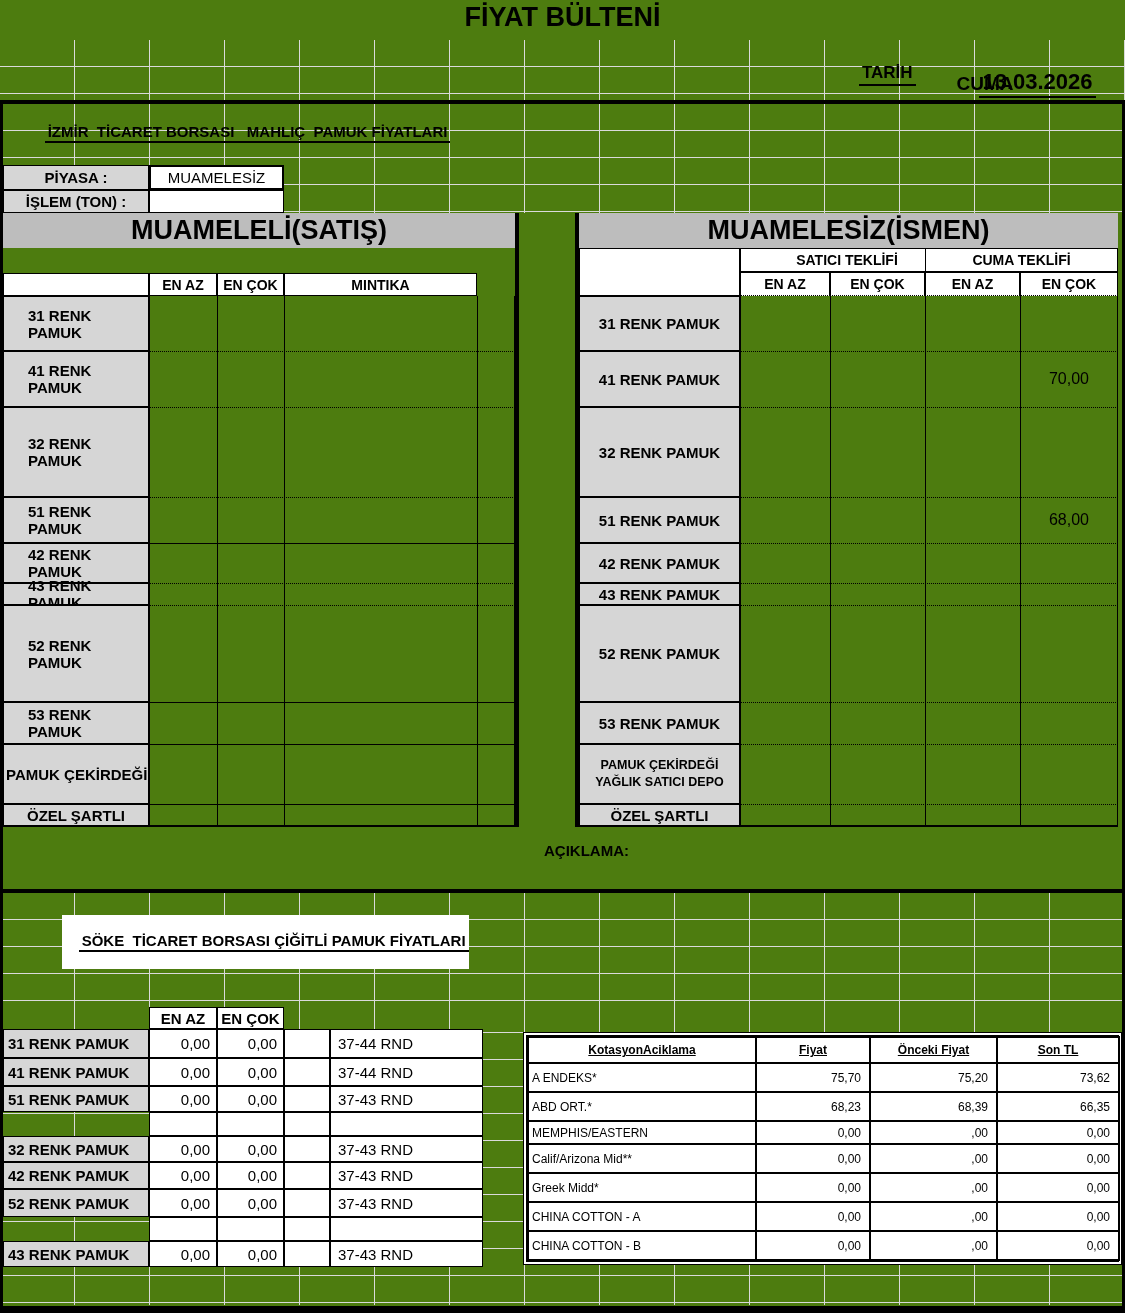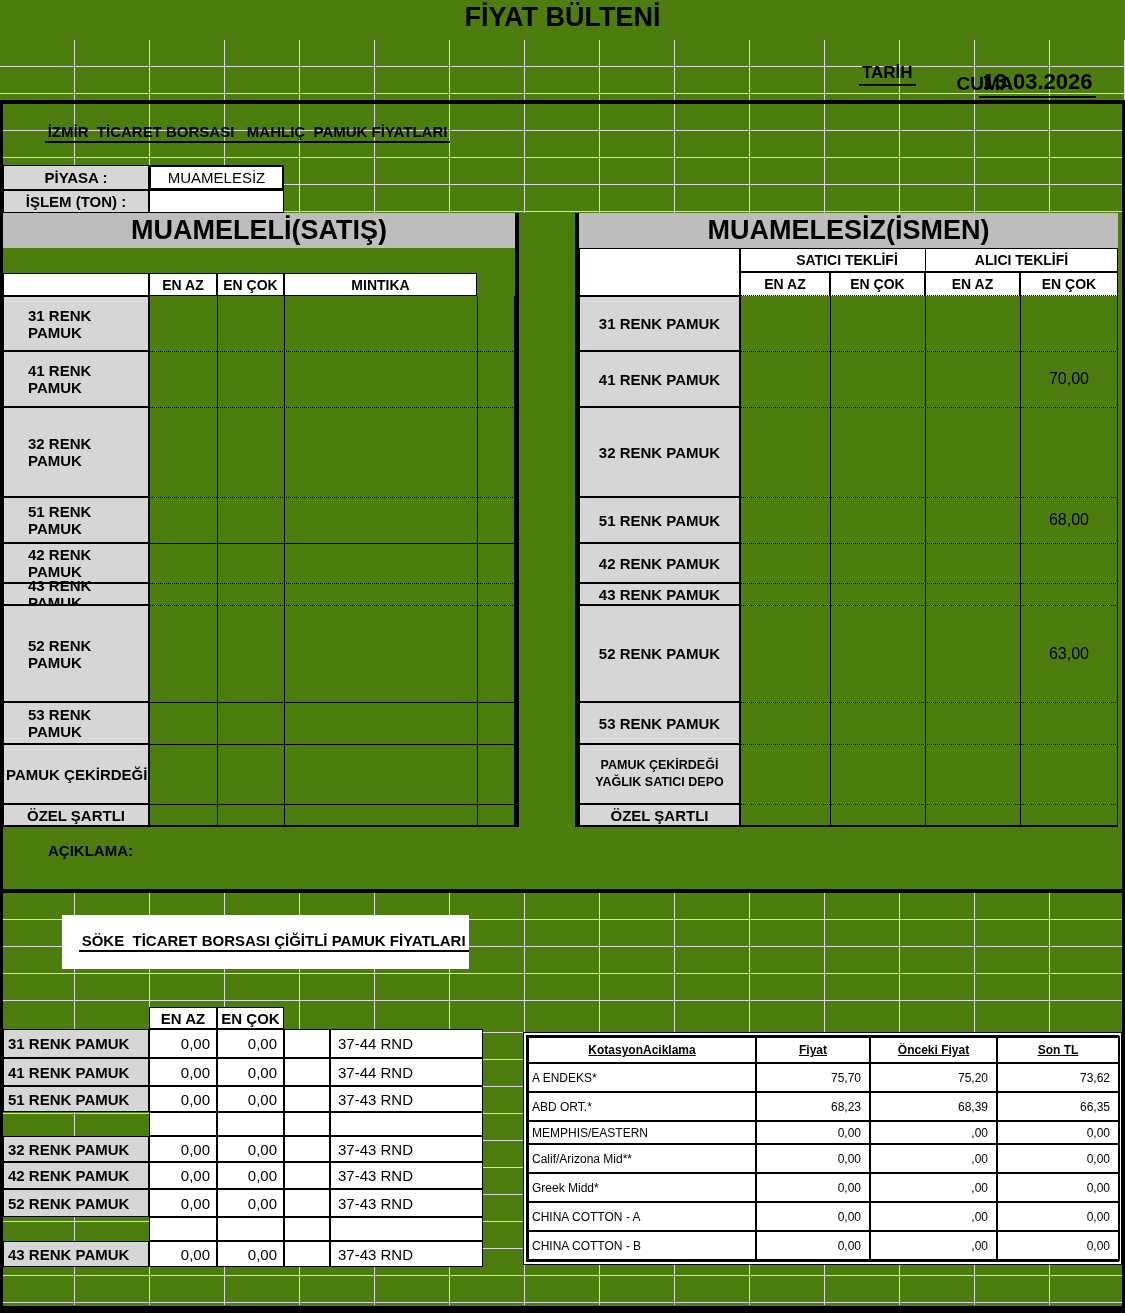--- a/index.html
+++ b/index.html
@@ -91,21 +91,21 @@
   <div class="cell lab" style="left:3px;top:497px;width:146px;height:46px;padding-left:24px;">51 RENK PAMUK</div>
   <div class="cell lab" style="left:3px;top:543px;width:146px;height:40px;padding-left:24px;">42 RENK PAMUK</div>
   <div class="cell lab" style="left:3px;top:583px;width:146px;height:22px;padding-left:24px;">43 RENK PAMUK</div>
   <div class="cell lab" style="left:3px;top:605px;width:146px;height:97px;padding-left:24px;">52 RENK PAMUK</div>
   <div class="cell lab" style="left:3px;top:702px;width:146px;height:42px;padding-left:24px;">53 RENK PAMUK</div>
   <div class="cell lab" style="left:3px;top:744px;width:146px;height:60px;padding-left:2px;">PAMUK ÇEKİRDEĞİ</div>
   <div class="cell lab center" style="left:3px;top:804px;width:146px;height:23px;justify-content:center;border-bottom-width:2px;">ÖZEL ŞARTLI</div>
 
   <div class="cell" style="left:579px;top:248px;width:161px;height:48px;"></div>
   <div class="cell hdr" style="left:740px;top:248px;width:214px;height:24px;">SATICI TEKLİFİ</div>
-  <div class="cell hdr" style="left:925px;top:248px;width:193px;height:24px;">ALICI TEKLİFİ</div>
+  <div class="cell hdr" style="left:925px;top:248px;width:193px;height:24px;">CUMA TEKLİFİ</div>
   <div class="cell hdr" style="left:740px;top:272px;width:90px;height:24px;border-bottom-style:dotted;">EN AZ</div>
   <div class="cell hdr" style="left:830px;top:272px;width:95px;height:24px;border-bottom-style:dotted;">EN ÇOK</div>
   <div class="cell hdr" style="left:925px;top:272px;width:95px;height:24px;border-bottom-style:dotted;">EN AZ</div>
   <div class="cell hdr" style="left:1020px;top:272px;width:98px;height:24px;border-bottom-style:dotted;">EN ÇOK</div>
 
   <div class="databox" style="left:740px;top:296px;width:378px;height:531px;border-bottom-width:2px;"></div>
   <div class="vline" style="left:830px;top:296px;height:531px;"></div>
   <div class="vline" style="left:925px;top:296px;height:531px;"></div>
   <div class="vline" style="left:1020px;top:296px;height:531px;"></div>
 
@@ -128,23 +128,22 @@
   <div class="cell lab center" style="left:579px;top:605px;width:161px;height:97px;justify-content:center;">52 RENK PAMUK</div>
   <div class="cell lab center" style="left:579px;top:702px;width:161px;height:42px;justify-content:center;">53 RENK PAMUK</div>
   <div class="cell lab" style="left:579px;top:744px;width:161px;height:60px;flex-direction:column;justify-content:center;font-size:12.5px;line-height:1.35;text-align:center;">
     <span>PAMUK ÇEKİRDEĞİ</span>
     <span>YAĞLIK SATICI DEPO</span>
   </div>
   <div class="cell lab center" style="left:579px;top:804px;width:161px;height:23px;justify-content:center;border-bottom-width:2px;">ÖZEL ŞARTLI</div>
 
   <div class="cell val" style="left:1020px;top:351px;width:98px;height:56px;">70,00</div>
   <div class="cell val" style="left:1020px;top:497px;width:98px;height:46px;">68,00</div>
-  <div class="cell val" style="left:1020px;top:605px;width:98px;height:97px;">63,00</div>
-
-  <div class="txt" style="left:0;top:842px;width:1125px;text-align:left;font-weight:bold;font-size:15px;padding-left:48px;">AÇIKLAMA:</div>
+
+  <div class="txt" style="left:0;top:842px;width:1125px;text-align:center;font-weight:bold;font-size:15px;padding-left:48px;">AÇIKLAMA:</div>
 
   <div class="thick" style="left:0;top:889px;width:1125px;height:4px;"></div>
 
   <div class="grid" style="left:0;top:893px;width:1125px;height:113px;"></div>
   <div class="txt" style="left:62px;top:915px;font-weight:bold;font-size:15px;background:#fff;">
     <span class="u2">SÖKE  TİCARET BORSASI ÇİĞİTLİ PAMUK FİYATLARI</span>
   </div>
 
   <div class="grid" style="left:0;top:1006px;width:1125px;height:299px;"></div>
 

